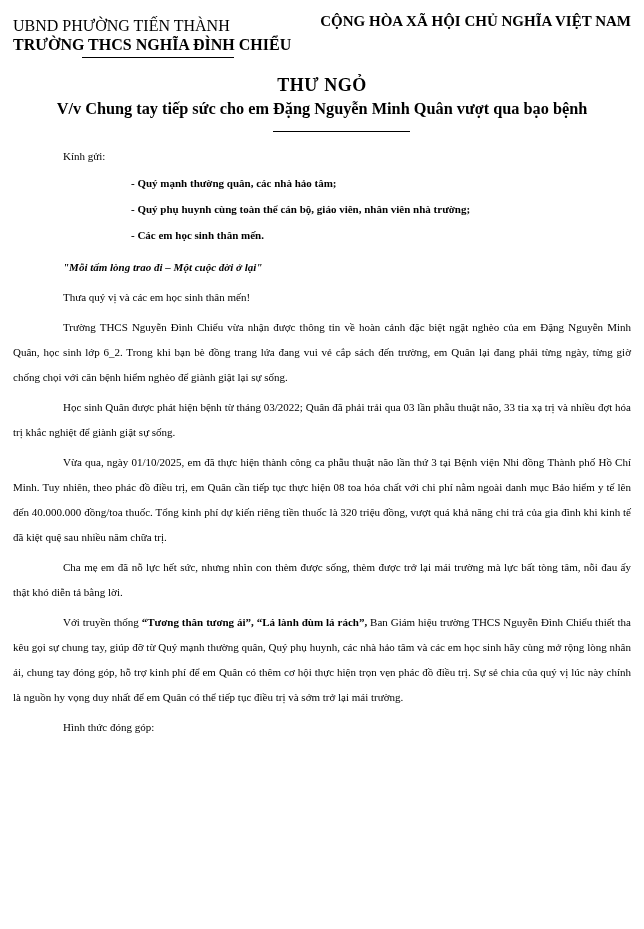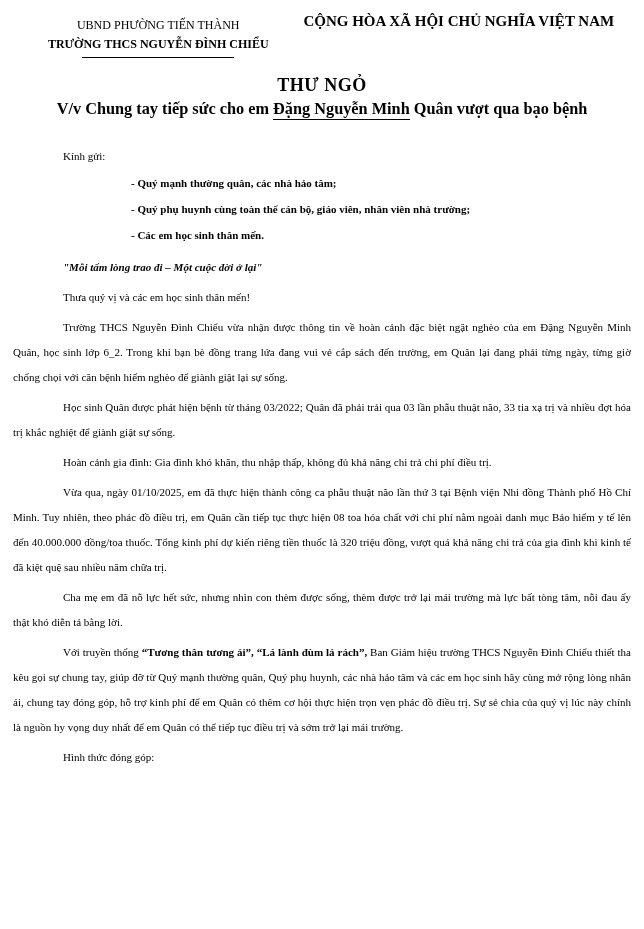--- a/index.html
+++ b/index.html
@@ -4,50 +4,50 @@
 <style>
   html,body{margin:0;padding:0;background:#e8e8e8;}
   .page{
     width:644px;height:929px;margin:0 auto;background:#ffffff;
     box-sizing:border-box;padding:12px 13px 0 13px;
     font-family:"Liberation Serif","DejaVu Serif",serif;color:#000;
     overflow:hidden;
   }
   
   .letterhead{display:flex;align-items:flex-start;}
-  .lh-left{width:47%;text-align:center;font-size:12px;line-height:19px;padding-top:4px;}
+  .lh-left{width:47%;font-size:16px;line-height:19px;padding-top:4px;}
   .lh-left-l2{font-weight:bold;}
   .lh-rule{width:152px;border-top:1.4px solid #000;margin:3px auto 0 auto;height:0;}
-  .lh-right{width:53%;text-align:left;font-size:15px;line-height:19px;}
+  .lh-right{width:53%;text-align:right;font-size:15px;line-height:19px;}
   .lh-right-l1{font-weight:bold;}
   .motto{display:inline-block;font-weight:bold;border-bottom:1.4px solid #000;padding-bottom:2px;margin-top:1px;}
   .dateline{font-style:italic;font-size:15.5px;margin-top:17px;white-space:pre;font-weight:normal;}
   
   .title{ text-align:center;font-weight:bold;font-size:18px;margin-top:17px;letter-spacing:.5px;}
   .subtitle{text-align:center;font-weight:bold;font-size:16.3px;margin-top:3px;}
-  .u-name{border-bottom:1.5px solid #000;padding-bottom:1px;}
+  .u-name{border-bottom:1.5px solid #000;padding-bottom:13px;}
   
   .body-text{font-size:11px;line-height:25px;text-align:justify;}
   .kinh-gui{margin-top:25px;text-indent:50px;}
   .recipients{margin-left:118px;margin-top:1px;font-weight:bold;}
   .recipient{line-height:26px;}
   .quote{font-weight:bold;font-style:italic;text-indent:50px;margin-top:7px;text-align:left;}
   .para{text-indent:50px;margin-top:5px;}
   .greeting{text-align:left;}
   b.inline-bold{font-weight:bold;}
 </style>
 </head>
 <body>
 
 <div class="page">
 
   <div class="letterhead">
     <div class="lh-left">
       <div class="lh-left-l1">UBND PHƯỜNG TIẾN THÀNH</div>
-      <div class="lh-left-l2">TRƯỜNG THCS NGUYỄN ĐÌNH CHIỂU</div>
+      <div class="lh-left-l2">TRƯỜNG THCS NGHĨA ĐÌNH CHIỂU</div>
       <div class="lh-rule"></div>
     </div>
     <div class="lh-right">
       <div class="lh-right-l1">CỘNG HÒA XÃ HỘI CHỦ NGHĨA VIỆT NAM</div>
     </div>
   </div>
 
   <div class="title">THƯ NGỎ</div>
   <div class="subtitle"><span>V/v Chung tay tiếp sức cho em </span><span class="u-name">Đặng Nguyễn Minh</span><span> Quân vượt qua bạo bệnh</span></div>
 
@@ -61,21 +61,20 @@
     </div>
 
     <div class="quote">"Mỗi tấm lòng trao đi – Một cuộc đời ở lại"</div>
 
     <div class="para greeting">Thưa quý vị và các em học sinh thân mến!</div>
 
     <div class="para">Trường THCS Nguyễn Đình Chiểu vừa nhận được thông tin về hoàn cảnh đặc biệt ngặt nghèo của em Đặng Nguyễn Minh Quân, học sinh lớp 6_2. Trong khi bạn bè đồng trang lứa đang vui vẻ cắp sách đến trường, em Quân lại đang phải từng ngày, từng giờ chống chọi với căn bệnh hiểm nghèo để giành giật lại sự sống.</div>
 
     <div class="para">Học sinh Quân được phát hiện bệnh từ tháng 03/2022; Quân đã phải trải qua 03 lần phẫu thuật não, 33 tia xạ trị và nhiều đợt hóa trị khắc nghiệt để giành giật sự sống.</div>
 
-    <div class="para">Hoàn cảnh gia đình: Gia đình khó khăn, thu nhập thấp, không đủ khả năng chi trả chi phí điều trị.</div>
 
     <div class="para">Vừa qua, ngày 01/10/2025, em đã thực hiện thành công ca phẫu thuật não lần thứ 3 tại Bệnh viện Nhi đồng Thành phố Hồ Chí Minh. Tuy nhiên, theo phác đồ điều trị, em Quân cần tiếp tục thực hiện 08 toa hóa chất với chi phí nằm ngoài danh mục Bảo hiểm y tế lên đến 40.000.000 đồng/toa thuốc. Tổng kinh phí dự kiến riêng tiền thuốc là 320 triệu đồng, vượt quá khả năng chi trả của gia đình khi kinh tế đã kiệt quệ sau nhiều năm chữa trị.</div>
 
     <div class="para">Cha mẹ em đã nỗ lực hết sức, nhưng nhìn con thèm được sống, thèm được trở lại mái trường mà lực bất tòng tâm, nỗi đau ấy thật khó diễn tả bằng lời.</div>
 
     <div class="para"><span>Với truyền thống </span><b class="inline-bold">“Tương thân tương ái”, “Lá lành đùm lá rách”,</b><span> Ban Giám hiệu trường THCS Nguyễn Đình Chiểu thiết tha kêu gọi sự chung tay, giúp đỡ từ Quý mạnh thường quân, Quý phụ huynh, các nhà hảo tâm và các em học sinh hãy cùng mở rộng lòng nhân ái, chung tay đóng góp, hỗ trợ kinh phí để em Quân có thêm cơ hội thực hiện trọn vẹn phác đồ điều trị. Sự sẻ chia của quý vị lúc này chính là nguồn hy vọng duy nhất để em Quân có thể tiếp tục điều trị và sớm trở lại mái trường.</span></div>
 
     <div class="para">Hình thức đóng góp:</div>
 
   </div>

